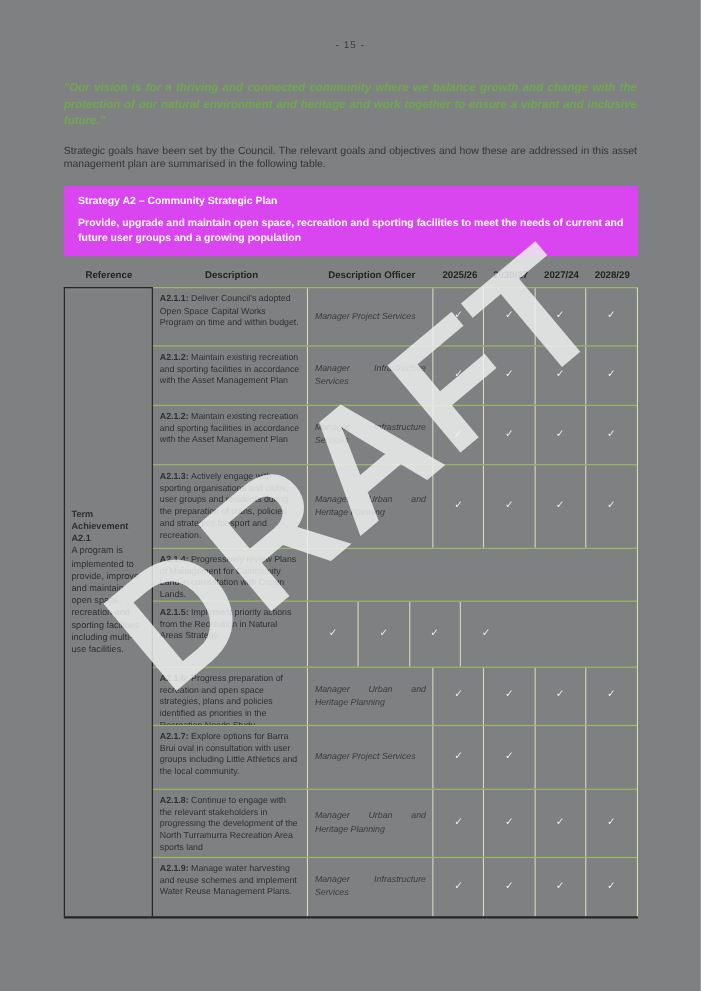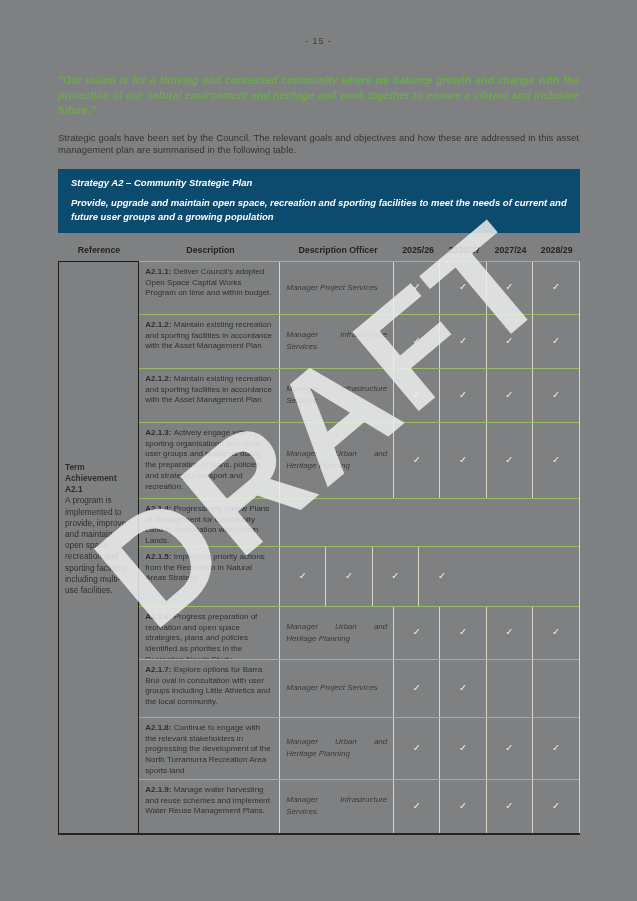--- a/index.html
+++ b/index.html
@@ -35,24 +35,23 @@
   .intro {
     margin: 13px 58px 0 58px;
     font-size: 9.5px;
     line-height: 1.35;
     color: #333333;
     text-align: justify;
   }
 
   .banner {
     margin: 12px 57px 0 58px;
-    background: #0c4a6e;
+    background: #d946ef;
     padding: 8px 13px 10px 13px;
     color: #ffffff;
-    font-style: italic;
   }
   .banner-title { font-size: 9.5px; font-weight: bold; }
   .banner-subtitle { margin-top: 8px; font-size: 9.5px; font-weight: bold; line-height: 1.4; }
 
   
   .table-wrap { margin: 6px 57px 0 58px; position: relative; }
 
   .thead {
     display: flex;
     height: 22px;

